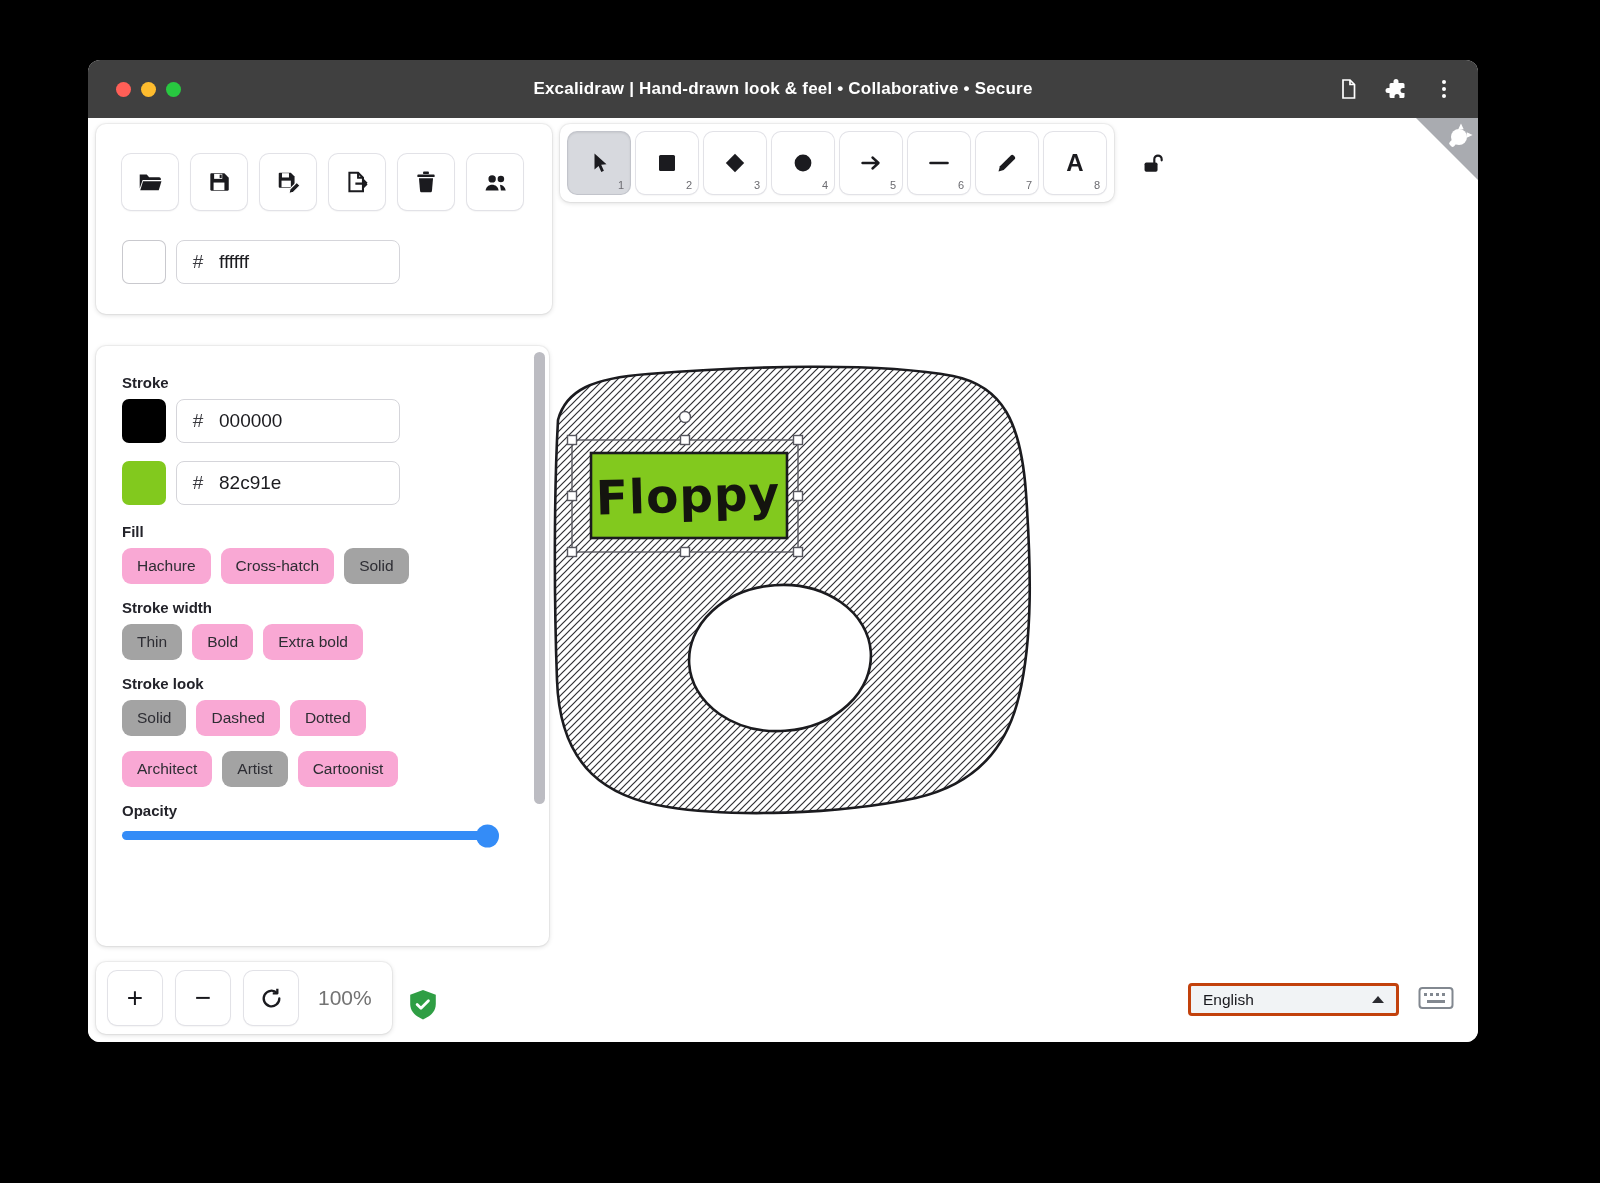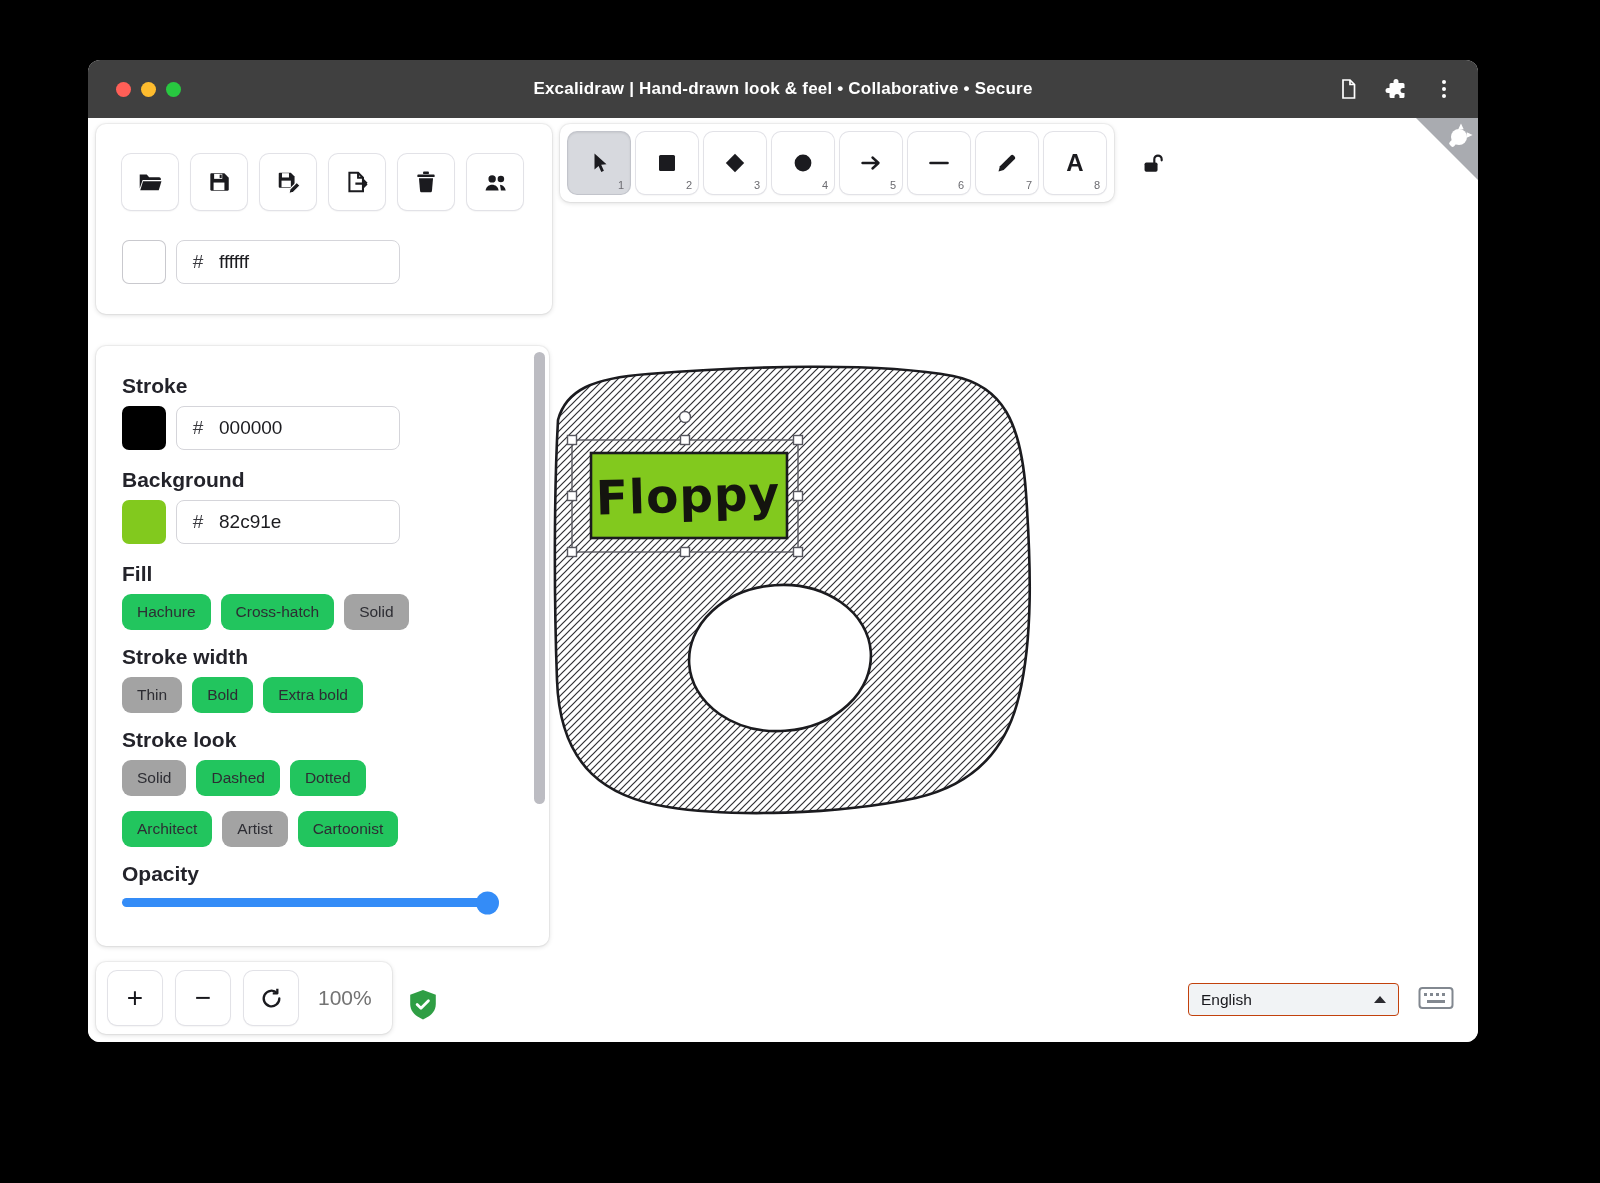--- a/index.html
+++ b/index.html
@@ -55,41 +55,41 @@
   .shortcut { position:absolute; right:6px; bottom:3px; font-size:11px; color:#6b6b70; }
   .text-glyph { font-size:24px; font-weight:700; color:#1b1b1f; }
 
   .lock-btn { position:absolute; left:1043px; top:24px; width:44px; height:44px;
     display:flex; align-items:center; justify-content:center; cursor:pointer; }
 
   .gh-corner { position:absolute; top:0; right:0; width:62px; height:62px; cursor:pointer; }
 
   
   .panel { left:8px; top:228px; width:453px; height:600px; padding:28px 26px; }
-  .sec-label { font-size:21px; font-weight:700; color:#23232a; margin-bottom:8px; }
+  .sec-label { font-size:15px; font-weight:700; color:#23232a; margin-bottom:8px; }
   .sec { margin-bottom:15px; }
   .colorrow { display:flex; align-items:center; gap:10px; margin-bottom:18px; }
   .optrow { display:flex; gap:10px; }
   .opt { height:36px; padding:0 15px; display:flex; align-items:center;
-    border-radius:9px; background:#22c55e; font-size:15.5px; color:#2d2d33; cursor:pointer; }
+    border-radius:9px; background:#f9a8d4; font-size:15.5px; color:#2d2d33; cursor:pointer; }
   .opt.active { background:#a3a3a3; }
   .opacity-track { margin-top:12px; height:9px; border-radius:5px; width:374px; position:relative; cursor:pointer; }
   .opacity-thumb { position:absolute; right:-3px; top:50%; transform:translateY(-50%);
     width:23px; height:23px; border-radius:50%; }
   .panel-scrollbar { position:absolute; right:4px; top:6px; width:11px; height:452px;
     border-radius:6px; background:#bcbcc2; cursor:pointer; }
 
   
   .zoom-island { left:8px; top:844px; height:72px; display:flex; align-items:center;
     gap:14px; padding:0 12px; }
   .zoom-btn { width:54px; height:54px; font-size:28px; font-weight:400; color:#17171c; }
   .zoom-label { font-size:21px; color:#737373; margin:0 8px 0 6px; }
   .shield { position:absolute; left:320px; top:871px; }
   .lang-select { position:absolute; left:1100px; top:865px; width:211px; height:33px;
-    background:#f1f3f5; border:1px solid #c2410c; border-radius:4px;
+    background:#f1f3f5; border:3px solid #c2410c; border-radius:4px;
     display:flex; align-items:center; justify-content:space-between;
     padding:0 12px; font-size:15.5px; color:#17171c; cursor:pointer; }
   .caret-up { width:0; height:0; border-left:6px solid transparent;
     border-right:6px solid transparent; border-bottom:7px solid #2b2b30; }
   .kbd-icon { position:absolute; left:1330px; top:867px; cursor:pointer; }
 
   .draw-layer { position:absolute; inset:0; width:100%; height:100%; }
   .floppy-label-text { font-family:"DejaVu Sans",sans-serif; font-weight:700;
     font-size:47px; letter-spacing:1px; }
 </style>
@@ -291,21 +291,20 @@
         <div class="colorrow">
           <div class="swatch" style="background: rgb(0, 0, 0);"></div>
           <div class="hexgroup">
             <span class="hash">#</span>
             <input type="text" value="000000" style="">
           </div>
         </div>
       </div>
 
       <div class="sec">
-        <div class="sec-label">Background</div>
         <div class="colorrow">
           <div class="swatch" style="background: rgb(130, 201, 30);"></div>
           <div class="hexgroup">
             <span class="hash">#</span>
             <input type="text" value="82c91e" style="">
           </div>
         </div>
       </div>
 
       <div class="sec">

